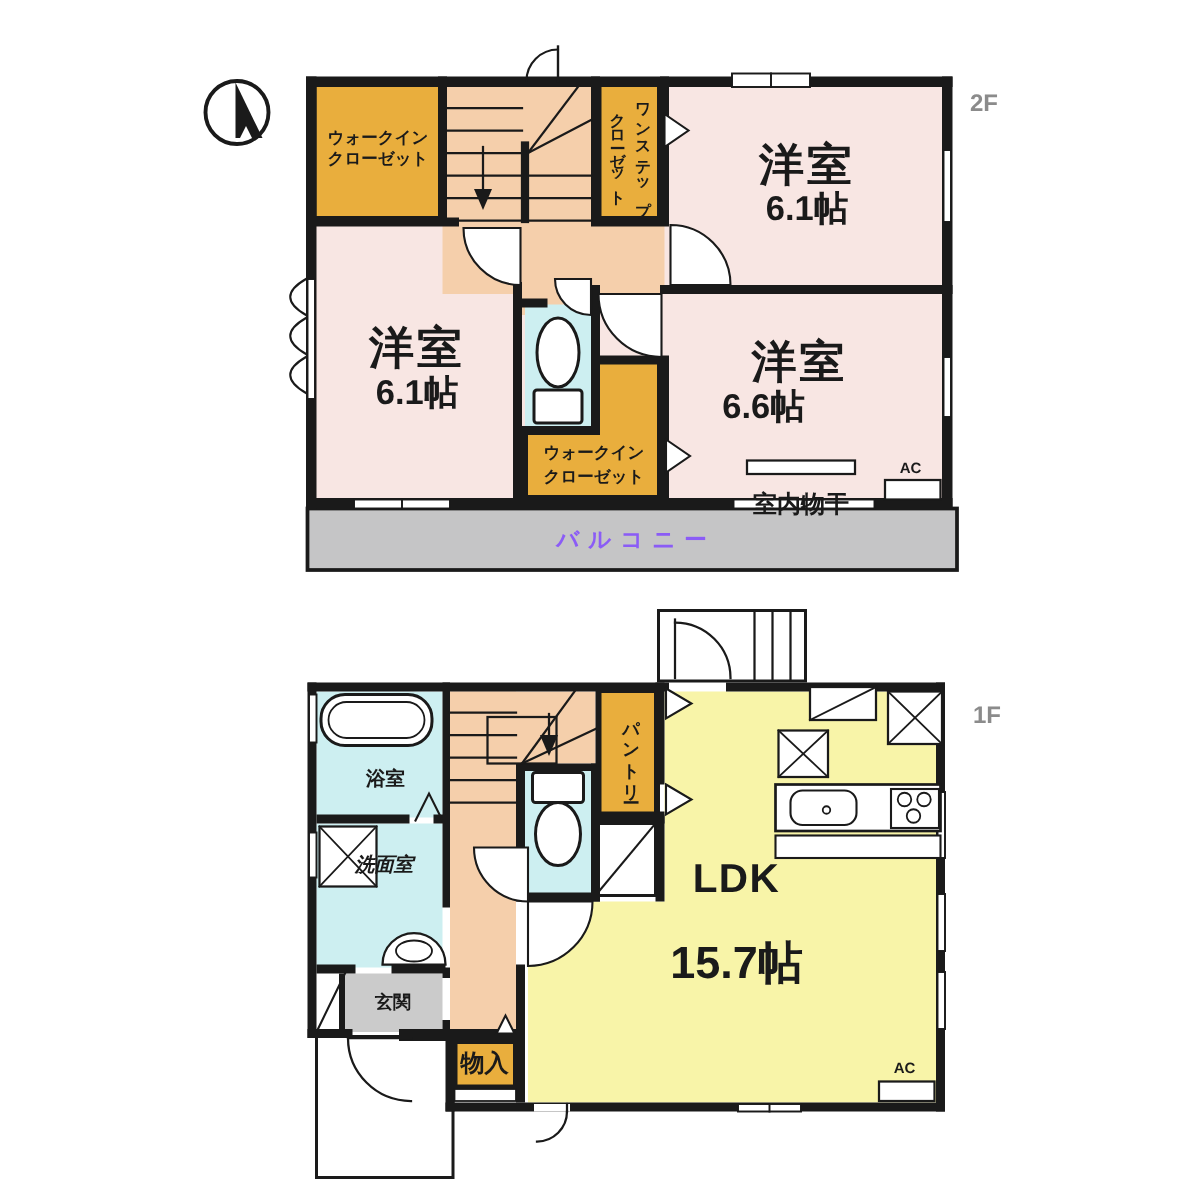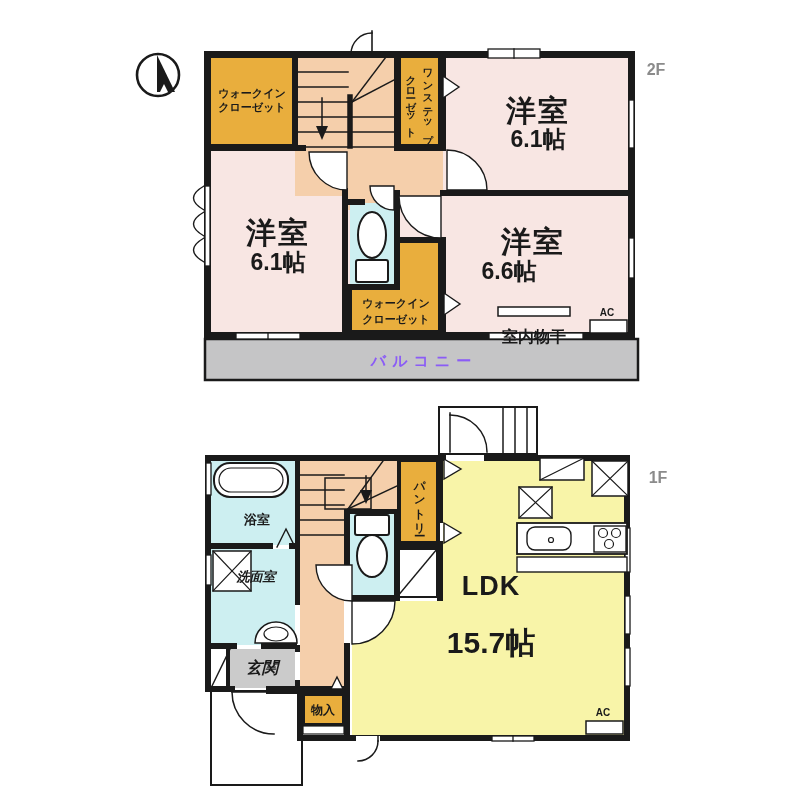--- a/index.html
+++ b/index.html
@@ -262,20 +262,20 @@
 <div class="lbl room-size" style="left:509px;top:271px;">6.6帖</div>
 <div class="lbl small" style="left:534px;top:297px;font-size:16px;margin-top:40px;">室内物干</div>
 <div class="lbl small" style="left:396px;top:303px;">ウォークイン</div>
 <div class="lbl small" style="left:396px;top:319px;">クローゼット</div>
 <div class="lbl tiny" style="left:607px;top:313px;">AC</div>
 <div class="lbl balcony-lbl" style="left:424px;top:360px;">バルコニー</div>
 
 <div class="lbl floor-tag" style="left:658px;top:478px;">1F</div>
 <div class="lbl" style="left:257px;top:519px;font-size:13px;">浴室</div>
 <div class="lbl" style="left:256px;top:576px;font-size:13px;font-style:italic;">洗面室</div>
-<div class="lbl" style="left:262px;top:668px;font-size:16px;font-style:italic;">玄関</div>
-<div class="lbl" style="left:323px;top:710px;font-size:12px;">物入</div>
+<div class="lbl" style="left:262px;top:668px;font-size:12px;">玄関</div>
+<div class="lbl" style="left:323px;top:710px;font-size:16px;">物入</div>
 <div class="lbl vtext" style="left:419px;top:501px;font-size:11.5px;">パントリー</div>
 <div class="lbl" style="left:491px;top:586px;font-size:27px;letter-spacing:1px;">LDK</div>
 <div class="lbl" style="left:491px;top:643px;font-size:30px;">15.7帖</div>
 <div class="lbl tiny" style="left:603px;top:713px;">AC</div>
 
 </div>
 
 </body></html>

